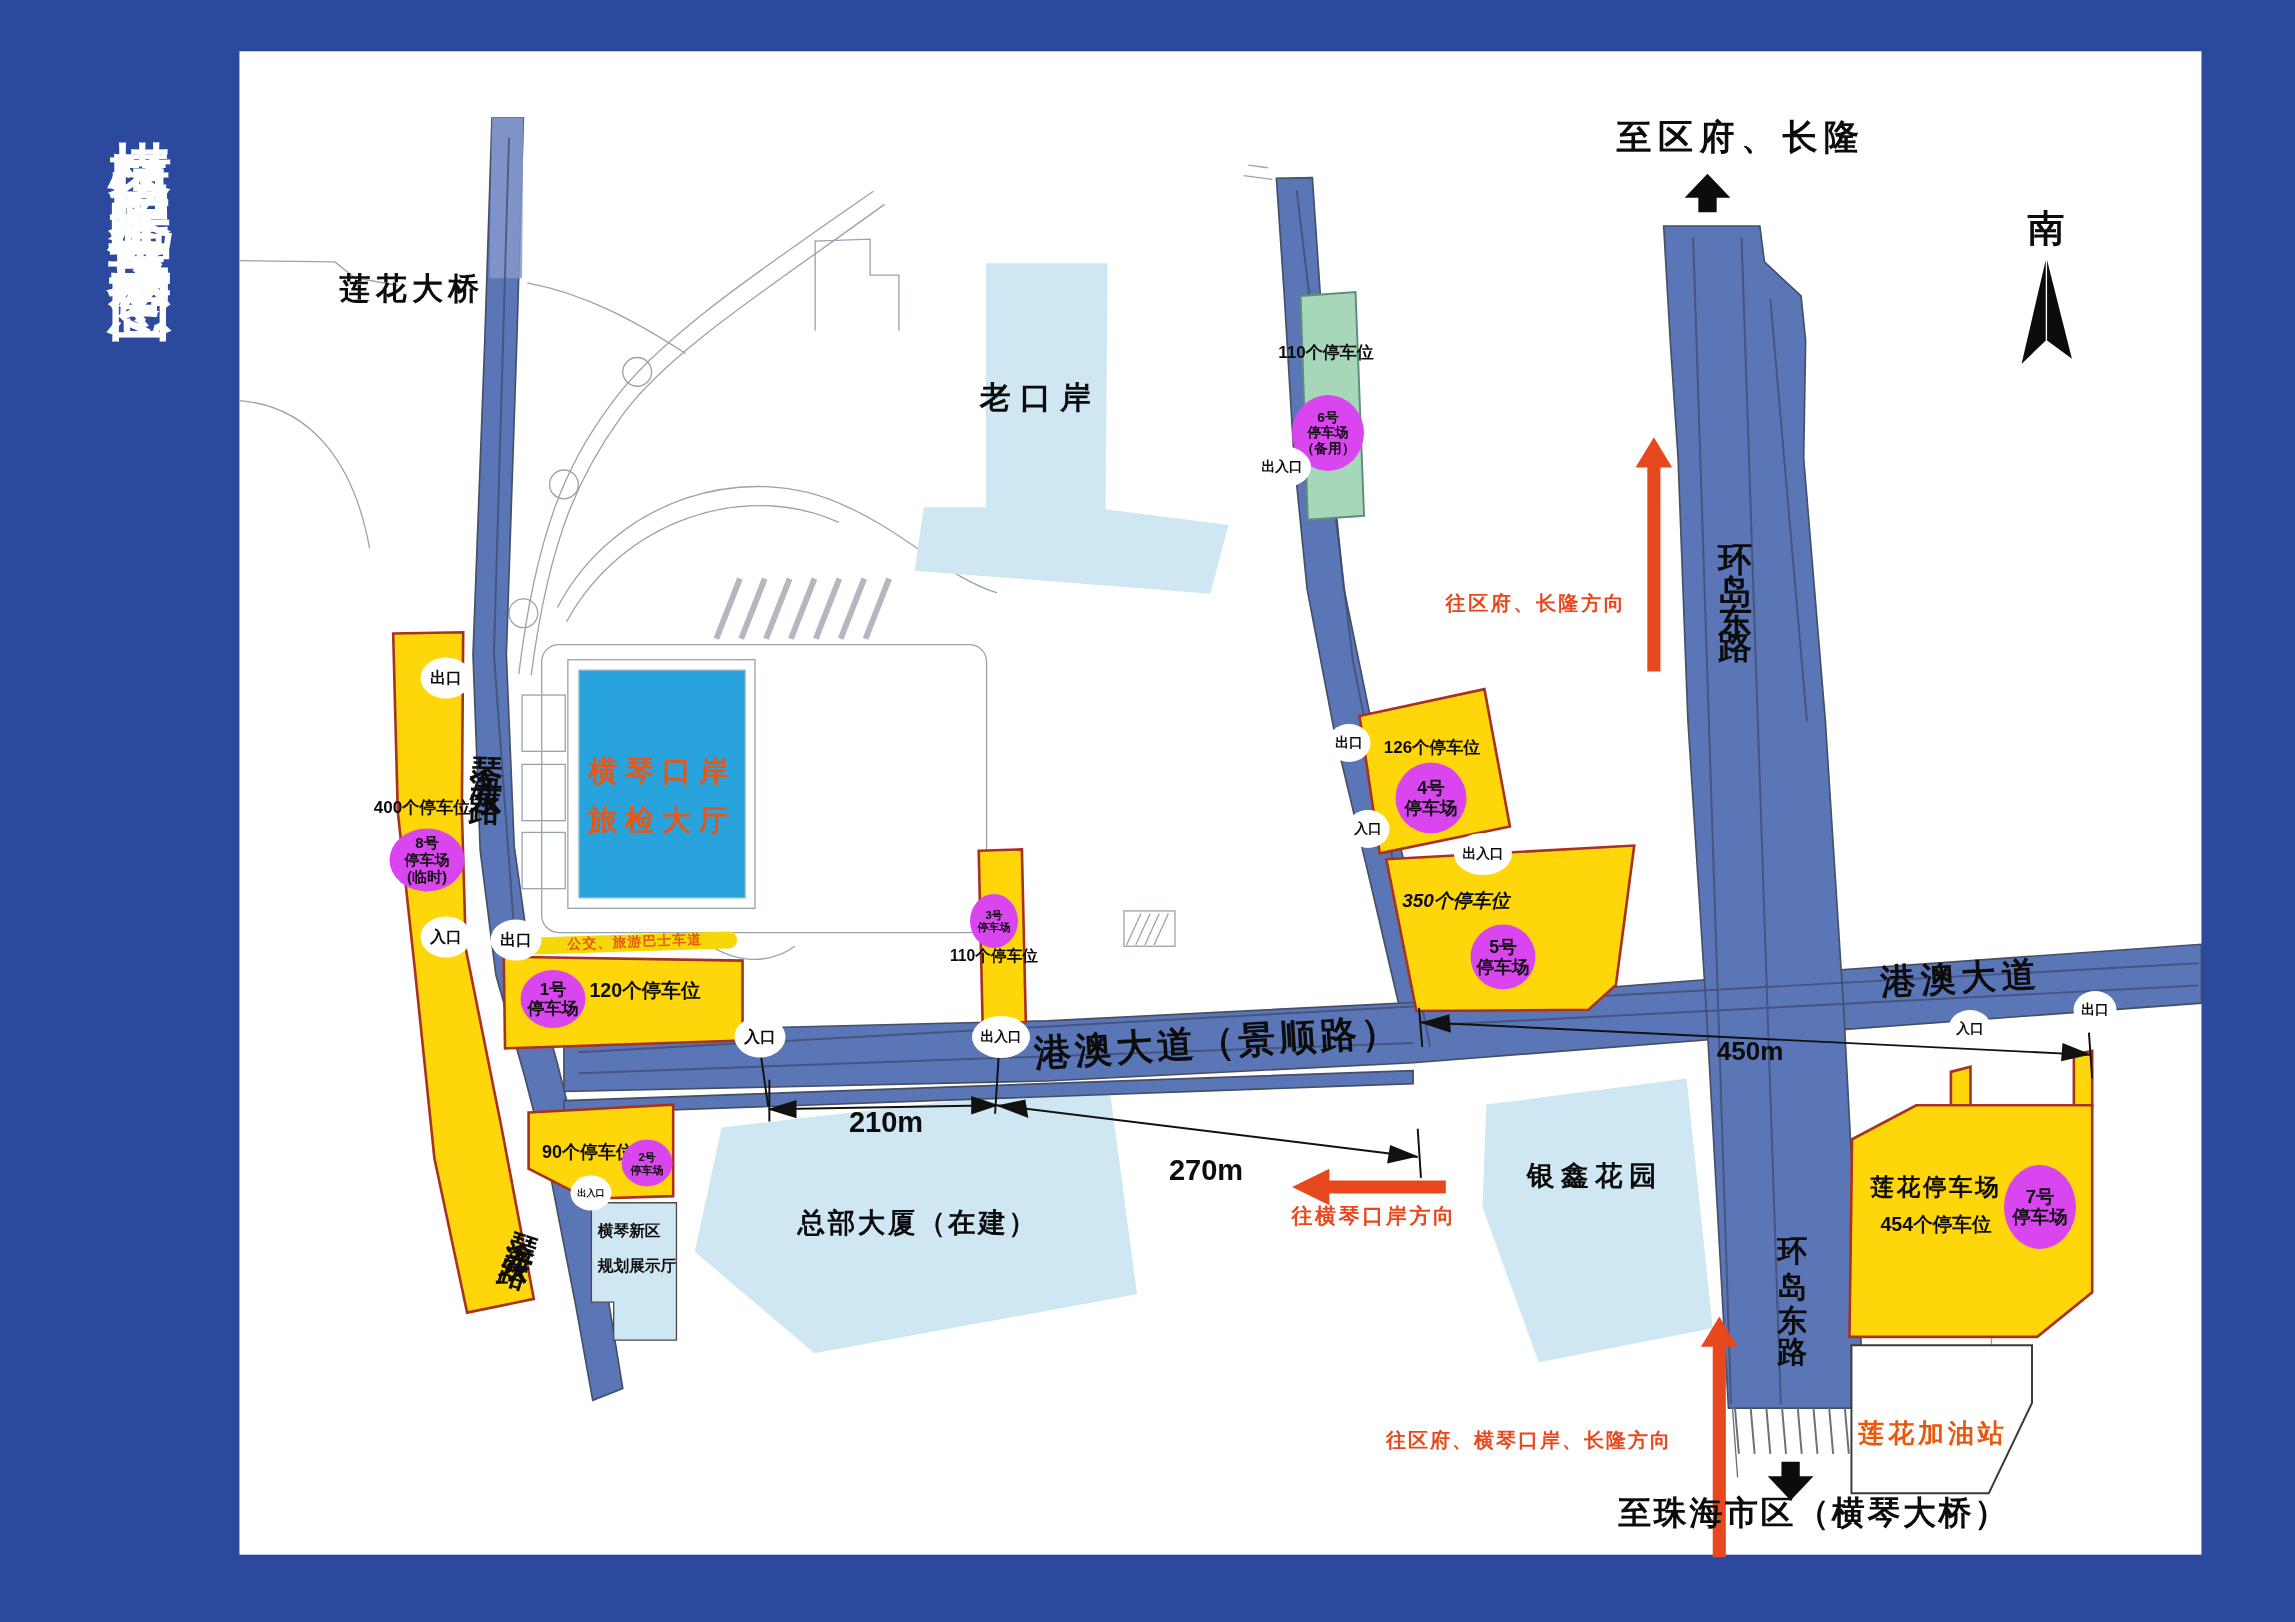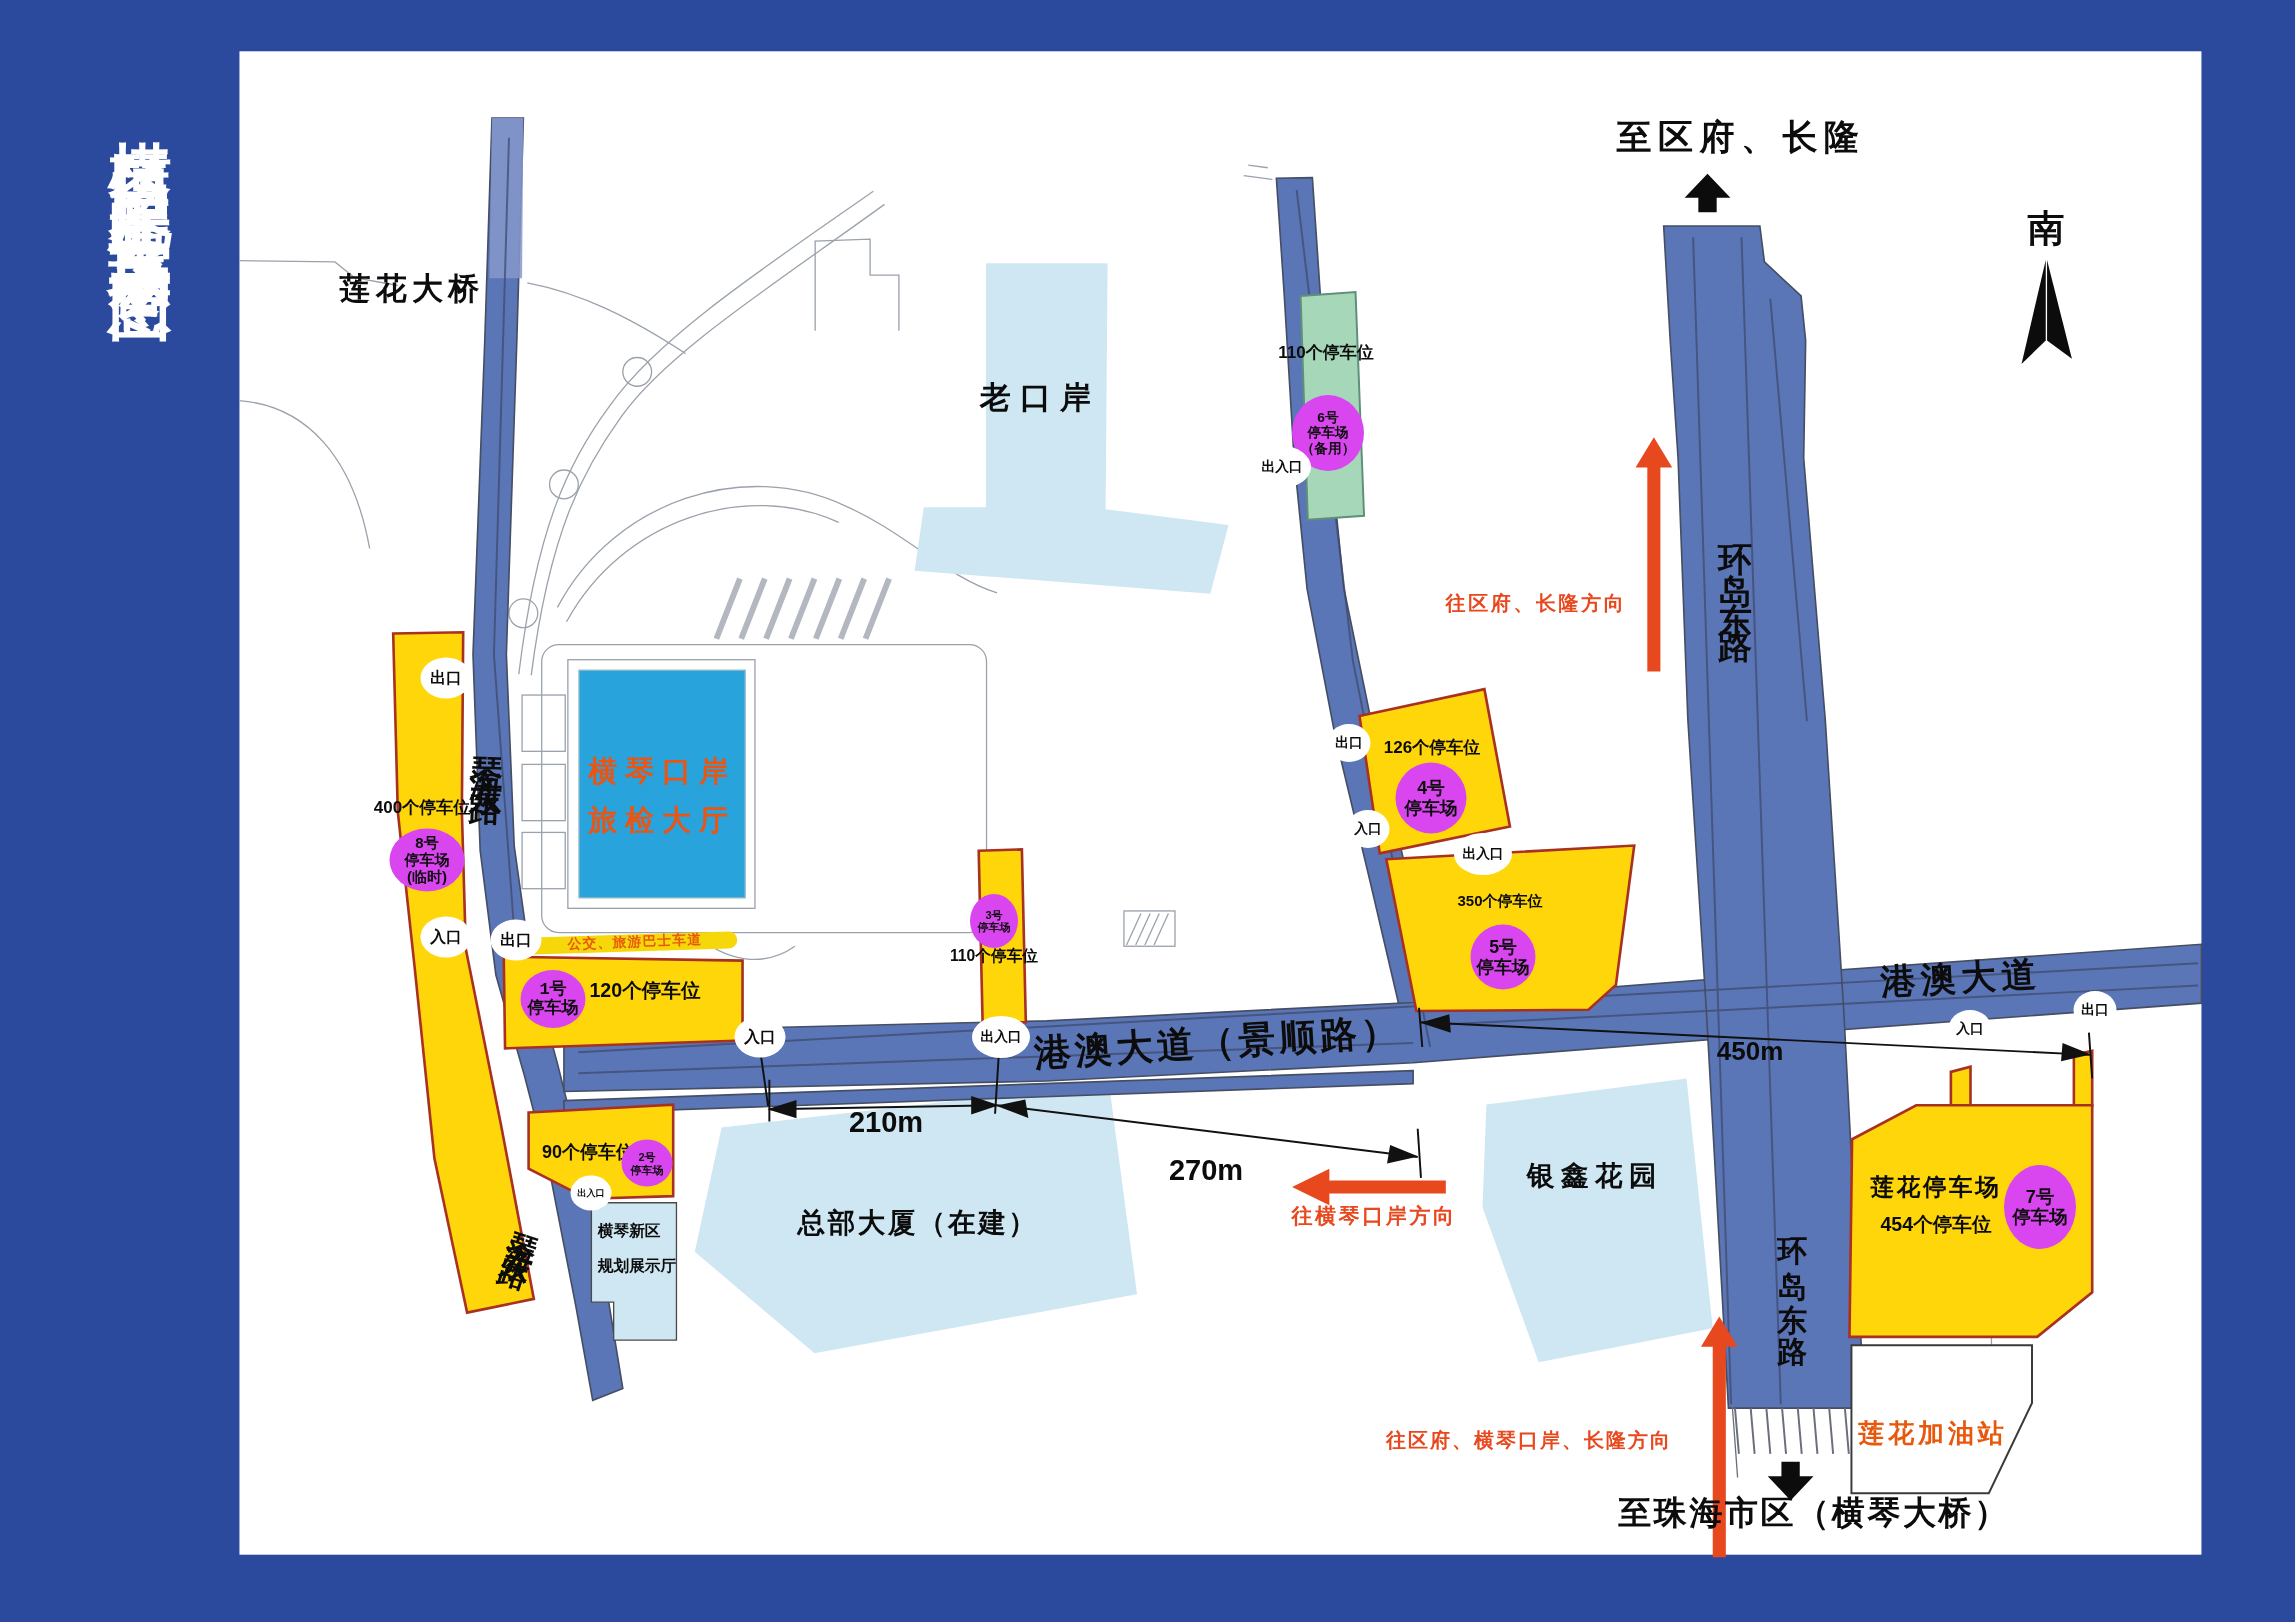--- a/index.html
+++ b/index.html
@@ -171,26 +171,26 @@
   <div class="lbl" style="left:1936px;top:1188px;font-size:23.6px;letter-spacing:2.6px;">莲花停车场</div>
 
   <div class="lbl" style="left:886px;top:1123px;font-size:29px;">210m</div>
   <div class="lbl" style="left:1206px;top:1171px;font-size:29px;">270m</div>
   <div class="lbl" style="left:1750px;top:1052px;font-size:26px;">450m</div>
 
   <div class="lbl" style="left:645px;top:990px;font-size:19.6px;">120个停车位</div>
   <div class="lbl" style="left:588px;top:1152px;font-size:18px;">90个停车位</div>
   <div class="lbl" style="left:994px;top:956px;font-size:15.7px;">110个停车位</div>
   <div class="lbl" style="left:1432px;top:748px;font-size:17px;">126个停车位</div>
-  <div class="lbl" style="left:1500px;top:901px;font-size:15px;">350个停车位</div>
+  <div class="lbl" style="left:1456px;top:901px;font-size:19px;font-style:italic;">350个停车位</div>
   <div class="lbl" style="left:1326px;top:353px;font-size:17px;">110个停车位</div>
   <div class="lbl" style="left:1936px;top:1224px;font-size:19.6px;">454个停车位</div>
   <div class="lbl" style="left:422px;top:808px;font-size:17px;">400个停车位</div>
 
-  <div class="circle" style="left:553px;top:999px;width:65px;height:58px;font-size:17px;font-family:Liberation Mono, monospace;">1号
+  <div class="circle" style="left:553px;top:999px;width:65px;height:58px;font-size:17px;">1号
 停车场</div>
   <div class="circle" style="left:647px;top:1163px;width:51px;height:47px;font-size:11px;">2号
 停车场</div>
   <div class="circle" style="left:994px;top:921px;width:48px;height:54px;font-size:11px;">3号
 停车场</div>
   <div class="circle" style="left:1431px;top:798px;width:71px;height:71px;font-size:17.7px;">4号
 停车场</div>
   <div class="circle" style="left:1503px;top:957px;width:65px;height:65px;font-size:17.7px;">5号
 停车场</div>
   <div class="circle" style="left:1328px;top:433px;width:72px;height:76px;font-size:13.7px;">6号

